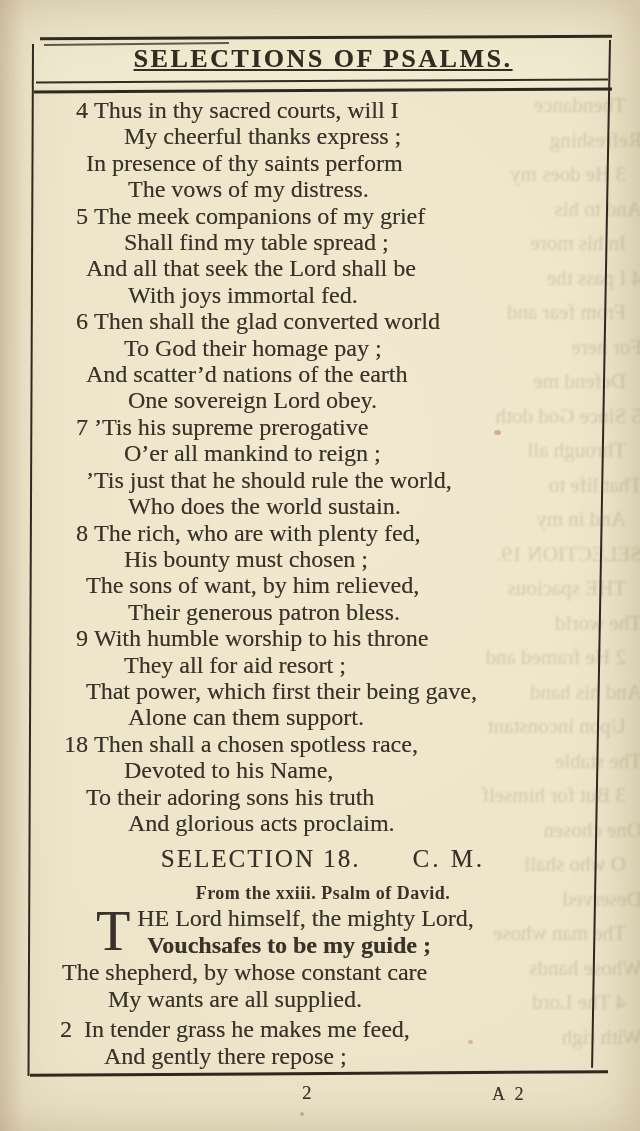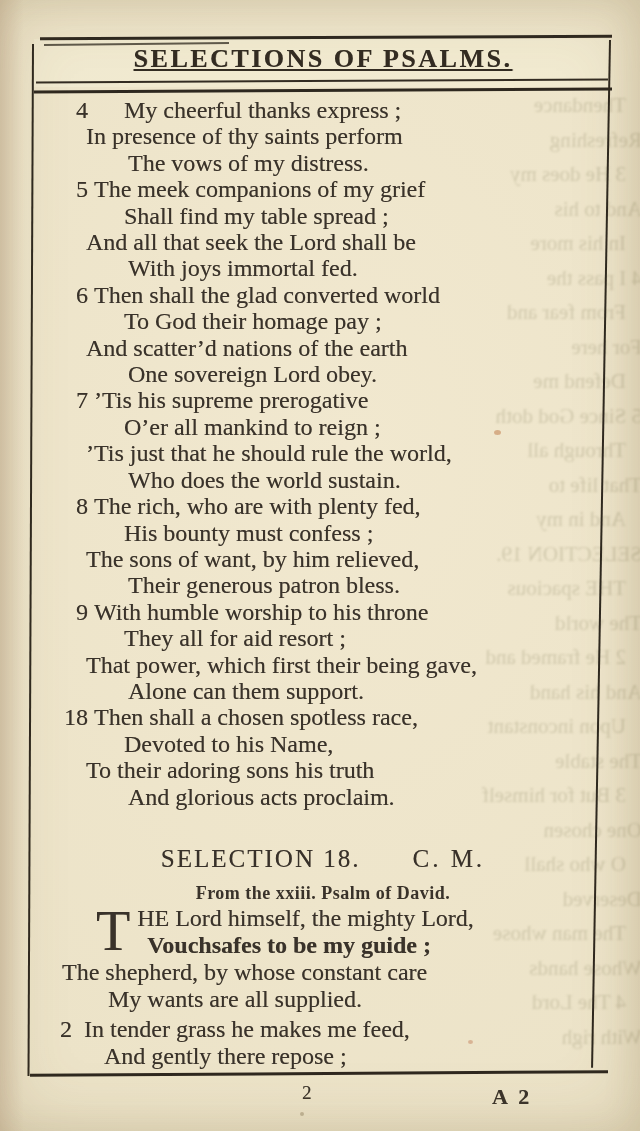--- a/index.html
+++ b/index.html
@@ -89,21 +89,21 @@
     text-shadow:0.25px 0 0.35px rgba(40,30,20,0.45);white-space:nowrap;
   }
   .v2l0{padding-left:48px;position:relative;}
   .v2l0 .num{position:absolute;left:8px;width:28px;text-align:right;}
   .v2l1{padding-left:68px;}
 
   
   .f-num{position:absolute;font-size:19px;color:#3a332b;text-shadow:0.2px 0 0.3px rgba(40,30,20,0.45);}
   .f-left{left:88px;top:1144px;}
   .f-center{left:302px;top:1082px;}
-  .f-right{left:492px;top:1084px;font-size:22px;letter-spacing:3px;font-weight:bold;}
+  .f-right{left:492px;top:1084px;font-size:18px;letter-spacing:3px;}
 
   
   .speck{position:absolute;border-radius:50%;filter:blur(0.6px);}
   .speck1{left:494px;top:430px;width:7px;height:5px;background:#c2804f;opacity:.55;}
   .speck2{left:468px;top:1040px;width:5px;height:4px;background:#c07a55;opacity:.45;}
   .speck3{left:300px;top:1112px;width:4px;height:4px;background:#9a8a68;opacity:.5;}
 </style>
 </head>
 <body>
 
@@ -148,21 +148,21 @@
   <div class="b-left"></div>
   <div class="b-right"></div>
 
   <div class="header">SELECTIONS OF PSALMS.</div>
 
   <div class="rule1"></div>
   <div class="rule2"></div>
 
   <div class="verses" id="verses">
       <div class="verse">
-        <div class="vl vl0"><span class="num">4</span></div>
+        <div class="vl vl0"><span class="num">4</span><span>Thus in thy sacred courts, will I</span></div>
         <div class="vl vl1"><span>My cheerful thanks express ;</span></div>
         <div class="vl vl2"><span>In presence of thy saints perform</span></div>
         <div class="vl vl3"><span>The vows of my distress.</span></div>
       </div>
       <div class="verse">
         <div class="vl vl0"><span class="num">5</span><span>The meek companions of my grief</span></div>
         <div class="vl vl1"><span>Shall find my table spread ;</span></div>
         <div class="vl vl2"><span>And all that seek the Lord shall be</span></div>
         <div class="vl vl3"><span>With joys immortal fed.</span></div>
       </div>
@@ -173,21 +173,21 @@
         <div class="vl vl3"><span>One sovereign Lord obey.</span></div>
       </div>
       <div class="verse">
         <div class="vl vl0"><span class="num">7</span><span>’Tis his supreme prerogative</span></div>
         <div class="vl vl1"><span>O’er all mankind to reign ;</span></div>
         <div class="vl vl2"><span>’Tis just that he should rule the world,</span></div>
         <div class="vl vl3"><span>Who does the world sustain.</span></div>
       </div>
       <div class="verse">
         <div class="vl vl0"><span class="num">8</span><span>The rich, who are with plenty fed,</span></div>
-        <div class="vl vl1"><span>His bounty must confess ;</span></div>
+        <div class="vl vl1"><span>His bounty must chosen ;</span></div>
         <div class="vl vl2"><span>The sons of want, by him relieved,</span></div>
         <div class="vl vl3"><span>Their generous patron bless.</span></div>
       </div>
       <div class="verse">
         <div class="vl vl0"><span class="num">9</span><span>With humble worship to his throne</span></div>
         <div class="vl vl1"><span>They all for aid resort ;</span></div>
         <div class="vl vl2"><span>That power, which first their being gave,</span></div>
         <div class="vl vl3"><span>Alone can them support.</span></div>
       </div>
       <div class="verse">

